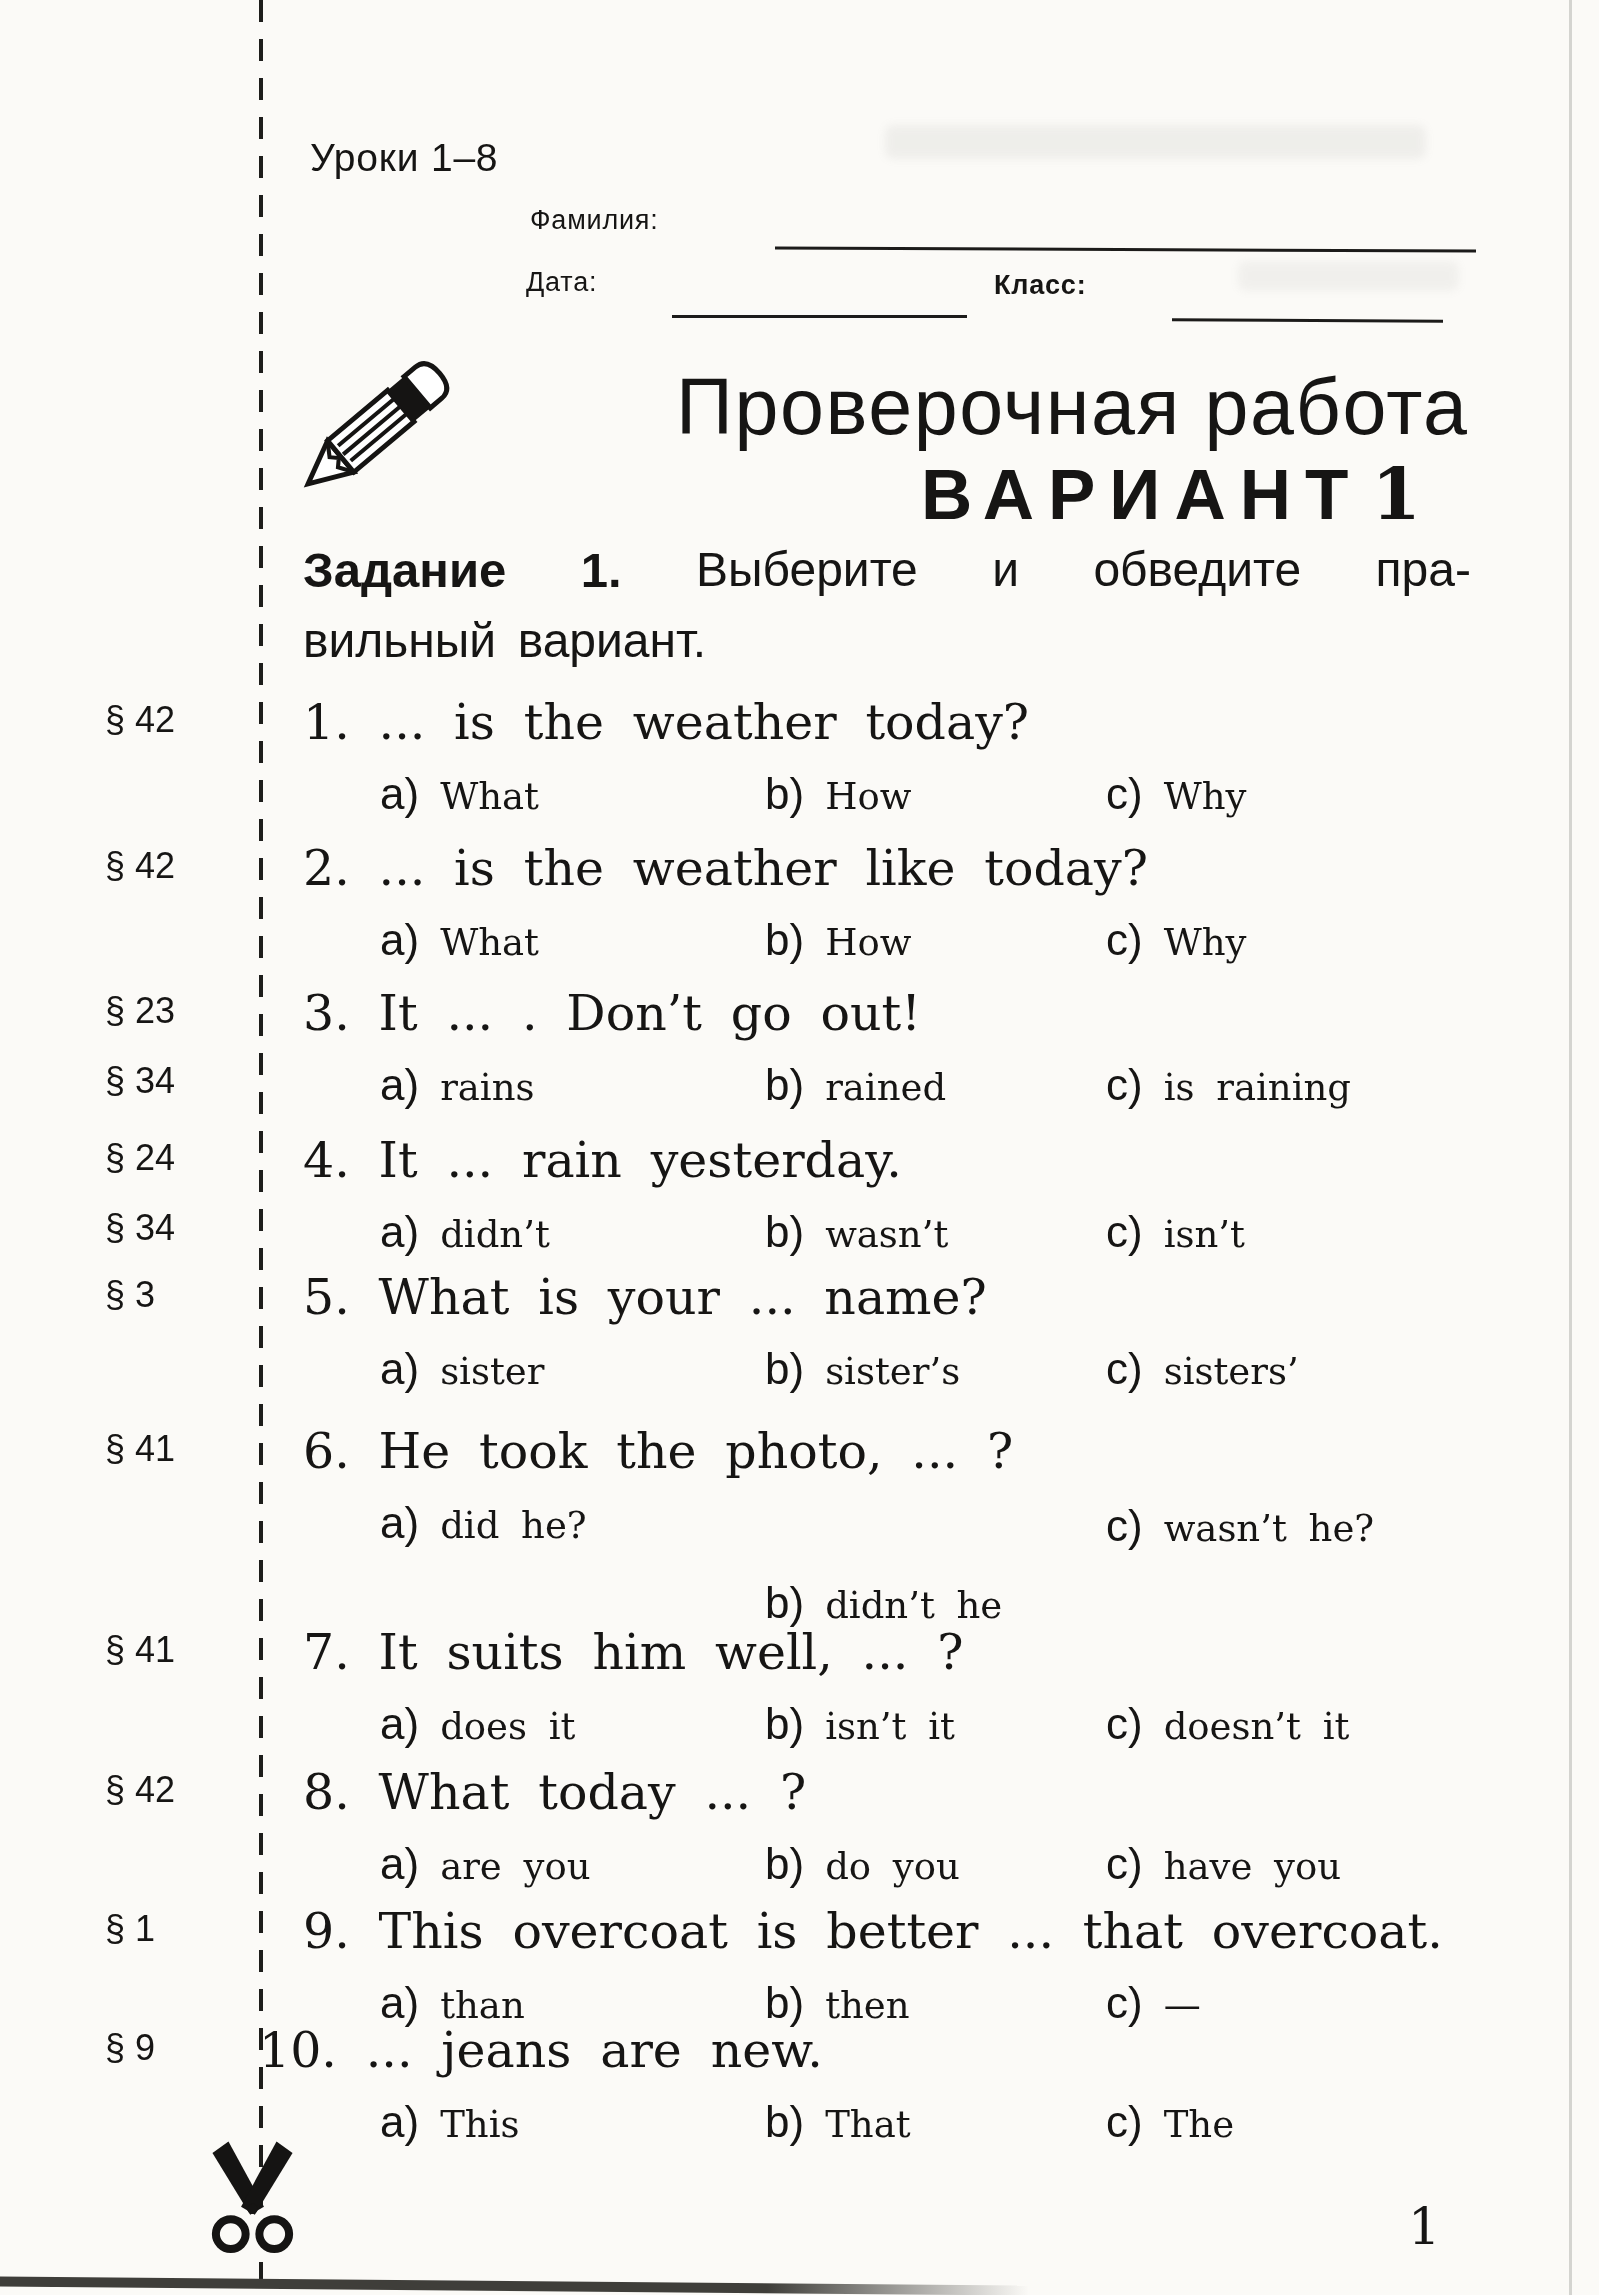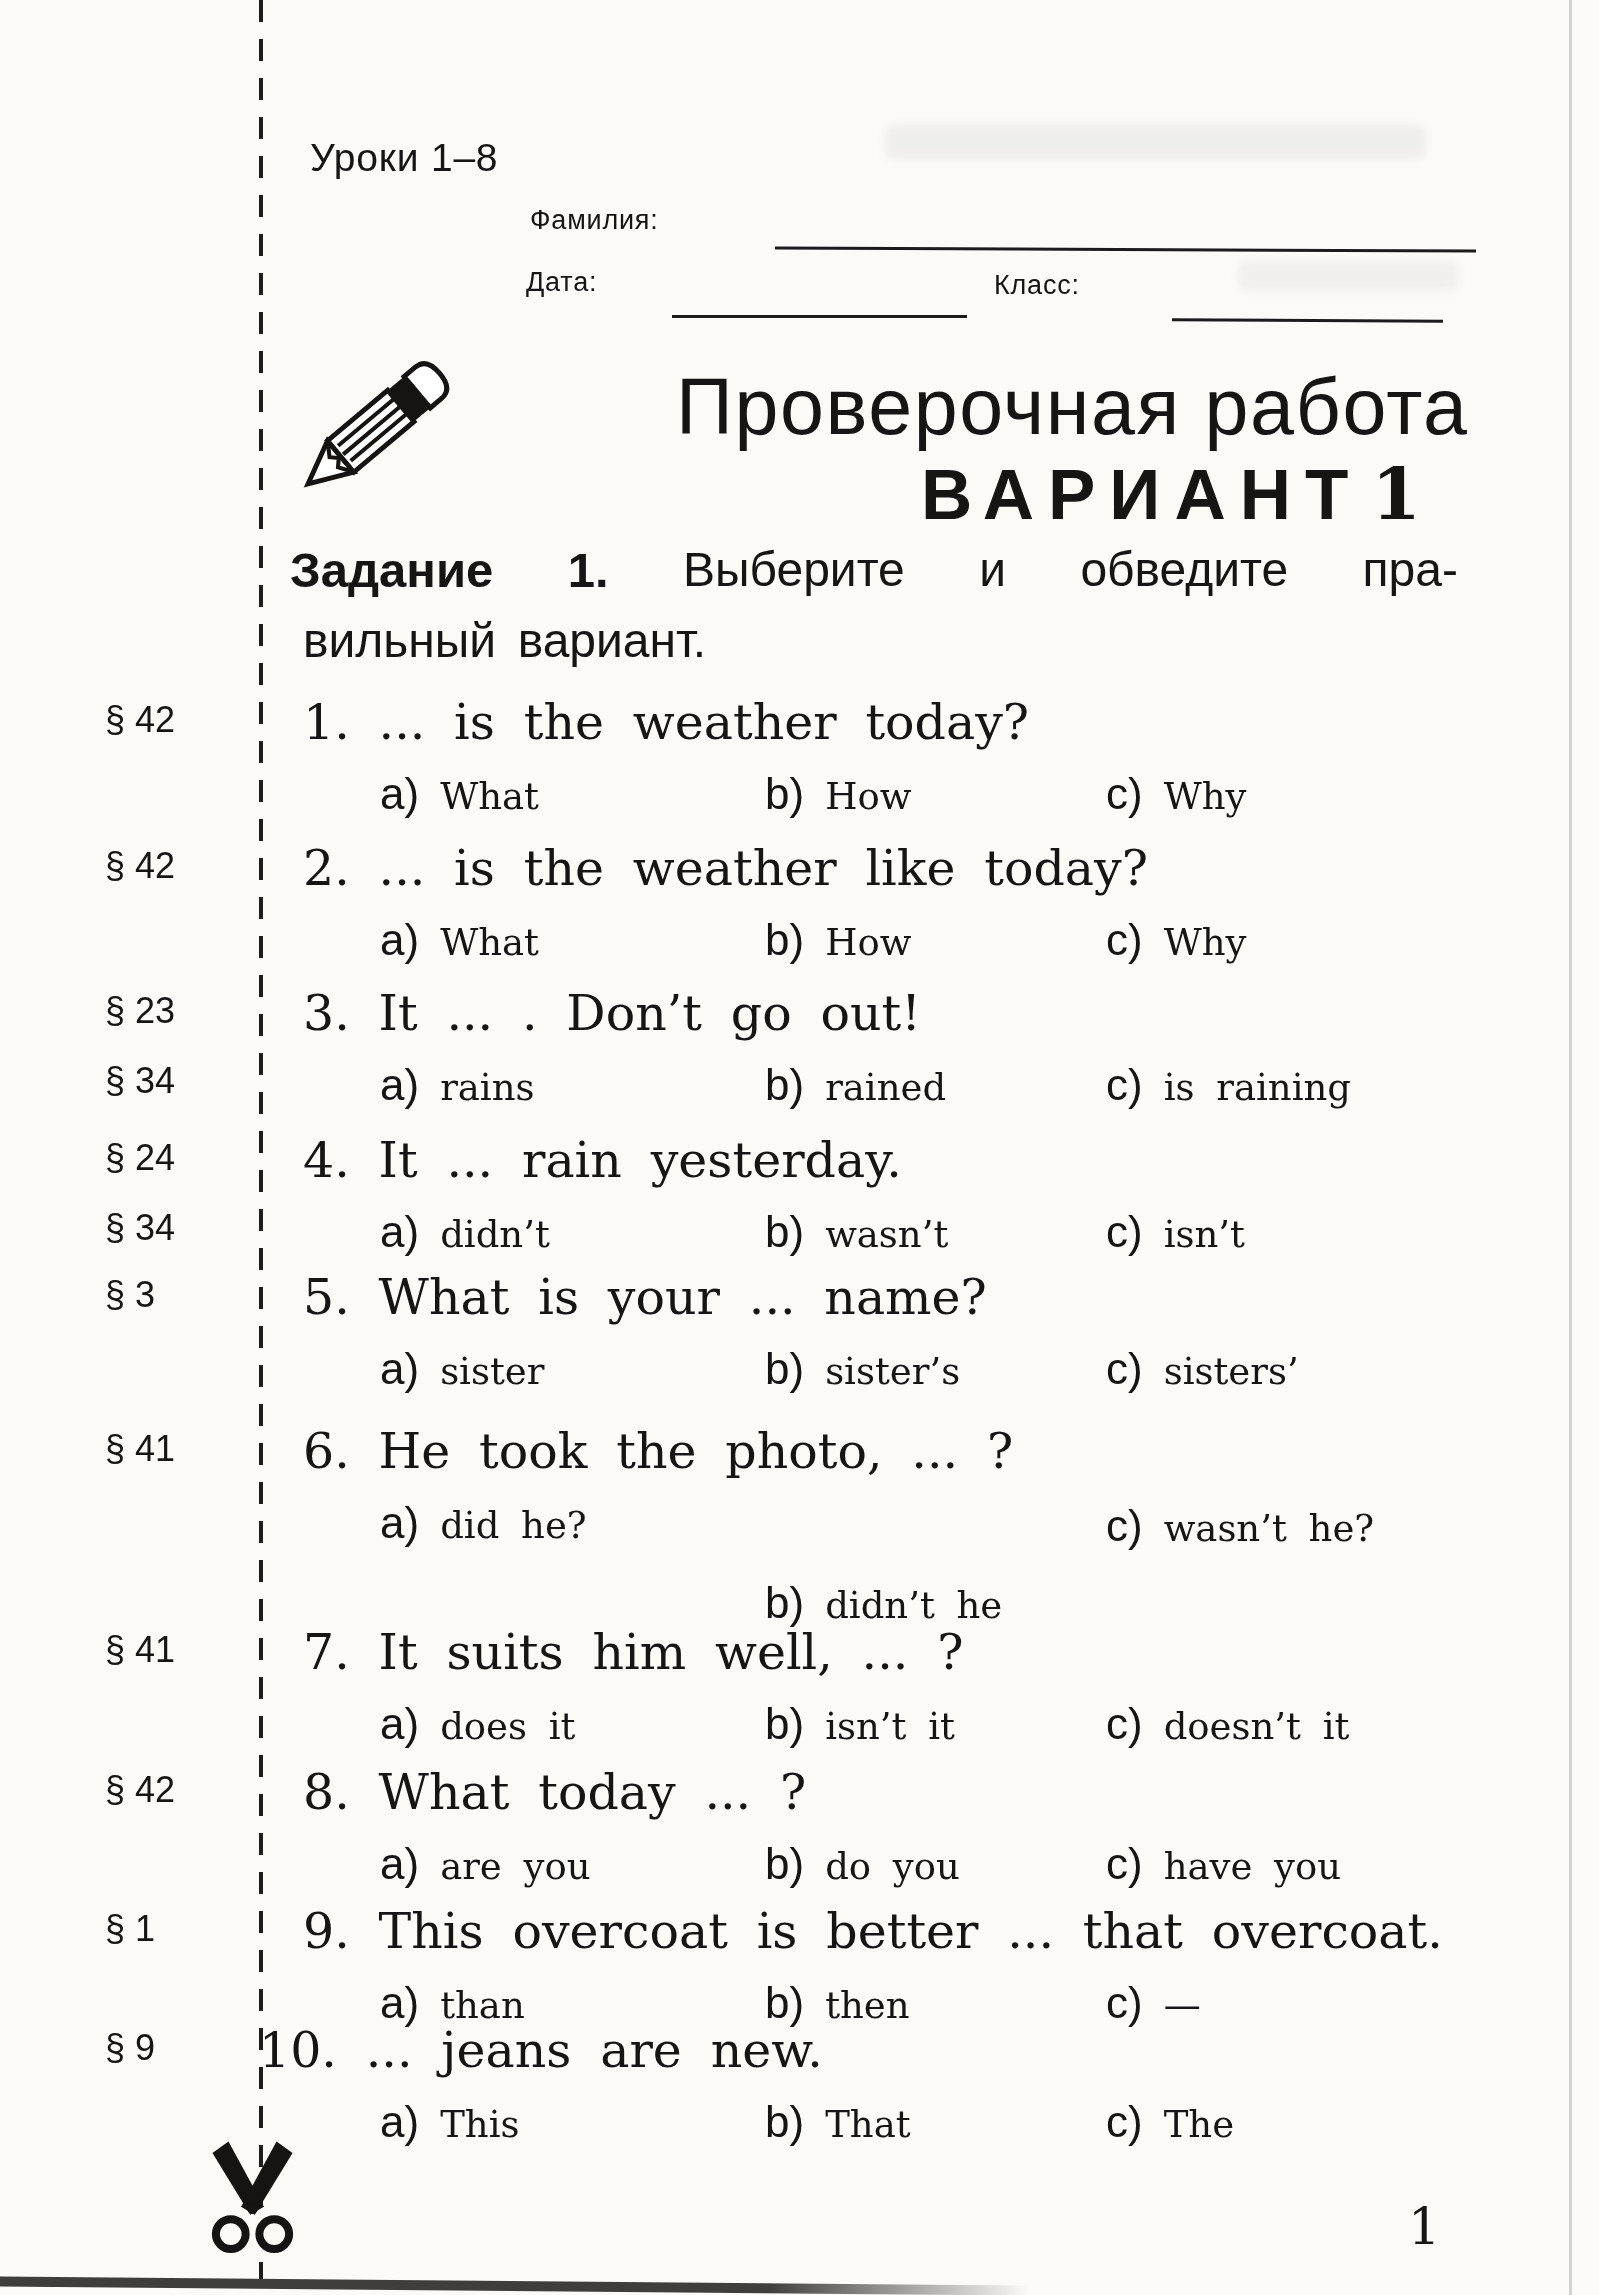--- a/index.html
+++ b/index.html
@@ -29,42 +29,42 @@
   }
   .ghost{position:absolute;background:#9a9a96;filter:blur(4.1px);border-radius:8.2px;}
   .ghost1{left:885px;top:125px;width:541px;height:34px;opacity:.12;}
   .ghost2{left:1238px;top:261px;width:221px;height:29.5px;opacity:.10;}
 
   
   .lessons{position:absolute;left:310px;top:138px;font-size:39px;line-height:1;letter-spacing:0.8px;}
   .hdr-label{position:absolute;font-size:27px;line-height:1;letter-spacing:0.8px;}
   .lbl-surname{left:530px;top:207px;}
   .lbl-date{left:526px;top:269px;}
-  .lbl-class{left:994px;top:272px;}
+  .lbl-class{left:994px;top:272px;font-weight:bold;}
   .wline{position:absolute;height:3.3px;background:#1c1b1a;}
   .wline-surname{left:775px;top:248px;width:701px;transform:rotate(0.25deg);}
   .wline-date{left:672px;top:315px;width:295px;}
   .wline-class{left:1172px;top:319px;width:271px;transform:rotate(0.3deg);}
 
   .pencil-wrap{position:absolute;left:295px;top:351px;width:180px;height:160px;}
   .title{
     position:absolute;left:676px;top:367px;width:820px;
     font-size:79px;line-height:1;letter-spacing:1.6px;white-space:nowrap;
   }
   .variant{
     position:absolute;left:921px;top:459px;width:500px;
     display:flex;justify-content:space-between;align-items:flex-start;
     font-size:71px;font-weight:bold;line-height:1;
   }
   .variant .vword{letter-spacing:14px;}
   .variant .vnum{font-family:"DejaVu Serif","Liberation Serif",serif;}
 
   
   .task-line{
-    position:absolute;left:290px;top:546px;width:1168px;
+    position:absolute;left:303px;top:546px;width:1168px;
     display:flex;justify-content:space-between;
     font-size:48px;line-height:1;
   }
   .task-line .b{font-weight:bold;font-size:49px;}
   .task-line2{position:absolute;left:303px;top:617px;font-size:48px;line-height:1;word-spacing:8.2px;}
 
   
   #questions{position:absolute;left:0;top:0;width:100%;height:100%;}
   .q{position:absolute;left:303px;width:1197px;}
   .qline{

